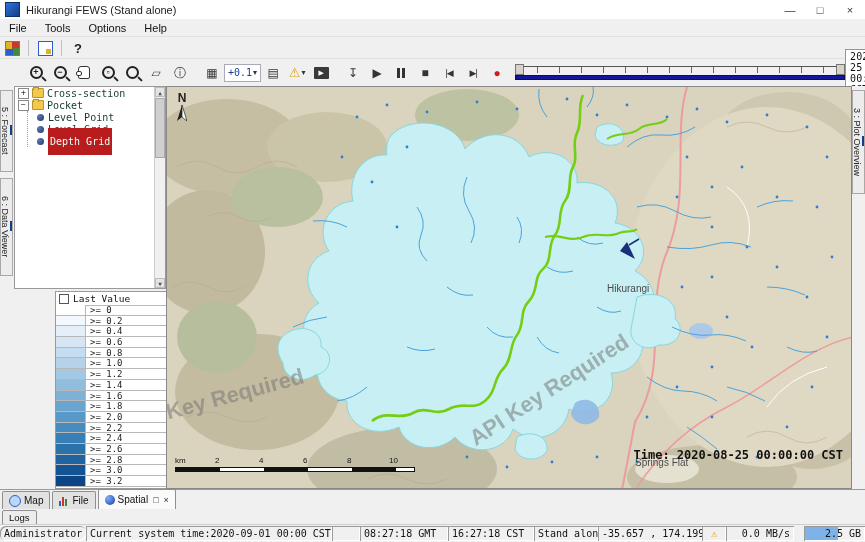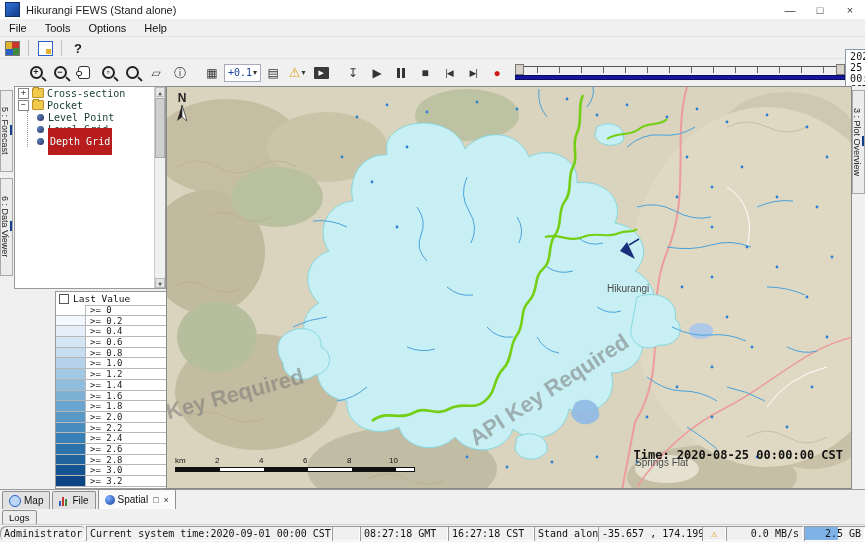--- a/index.html
+++ b/index.html
@@ -553,15 +553,15 @@
 
 <div id="statusbar">
   <div class="scell" style="left:0;width:86px;border-radius:6px;">Administrator</div>
   <div class="scell" style="left:86px;width:246px;">Current system time:2020-09-01 00:00 CST</div>
   <div class="scell" style="left:332px;width:28px;"></div>
   <div class="scell" style="left:360px;width:88px;">08:27:18 GMT</div>
   <div class="scell" style="left:448px;width:86px;">16:27:18 CST</div>
   <div class="scell" style="left:534px;width:64px;">Stand alone</div>
   <div class="scell" style="left:598px;width:104px;">-35.657 , 174.199</div>
   <div class="scell" style="left:702px;width:24px;text-align:center;color:#e3a214;">⚠</div>
-  <div class="scell right" style="left:726px;width:77px;">0.0 MB/s</div>
+  <div class="scell right" style="left:726px;width:68px;">0.0 MB/s</div>
   <div class="scell right" id="mem-cell" style="left:804px;width:61px;">2.5 GB</div>
 </div>
 
 </body></html>

